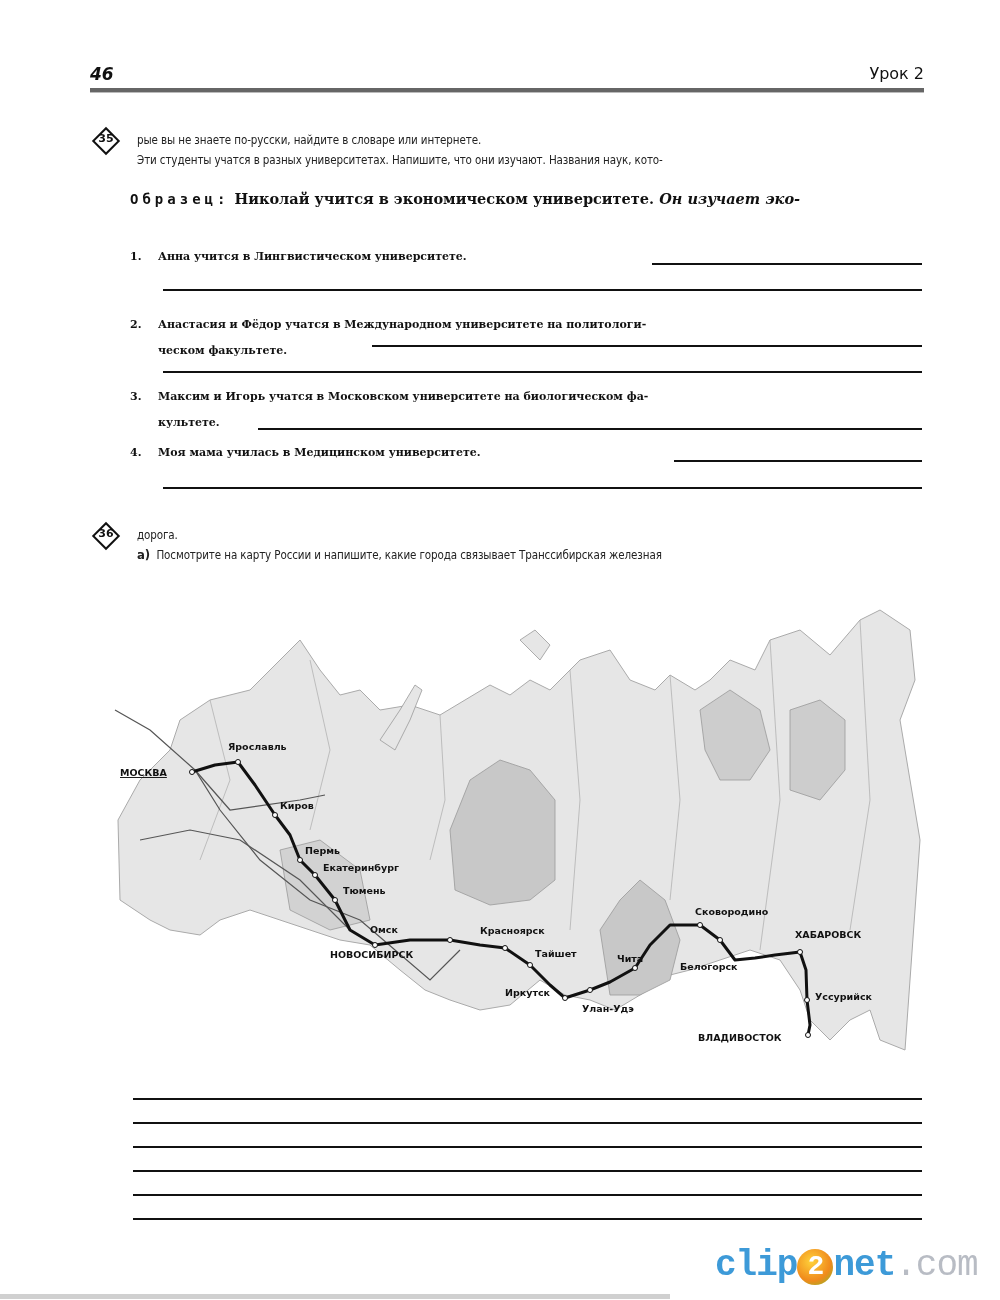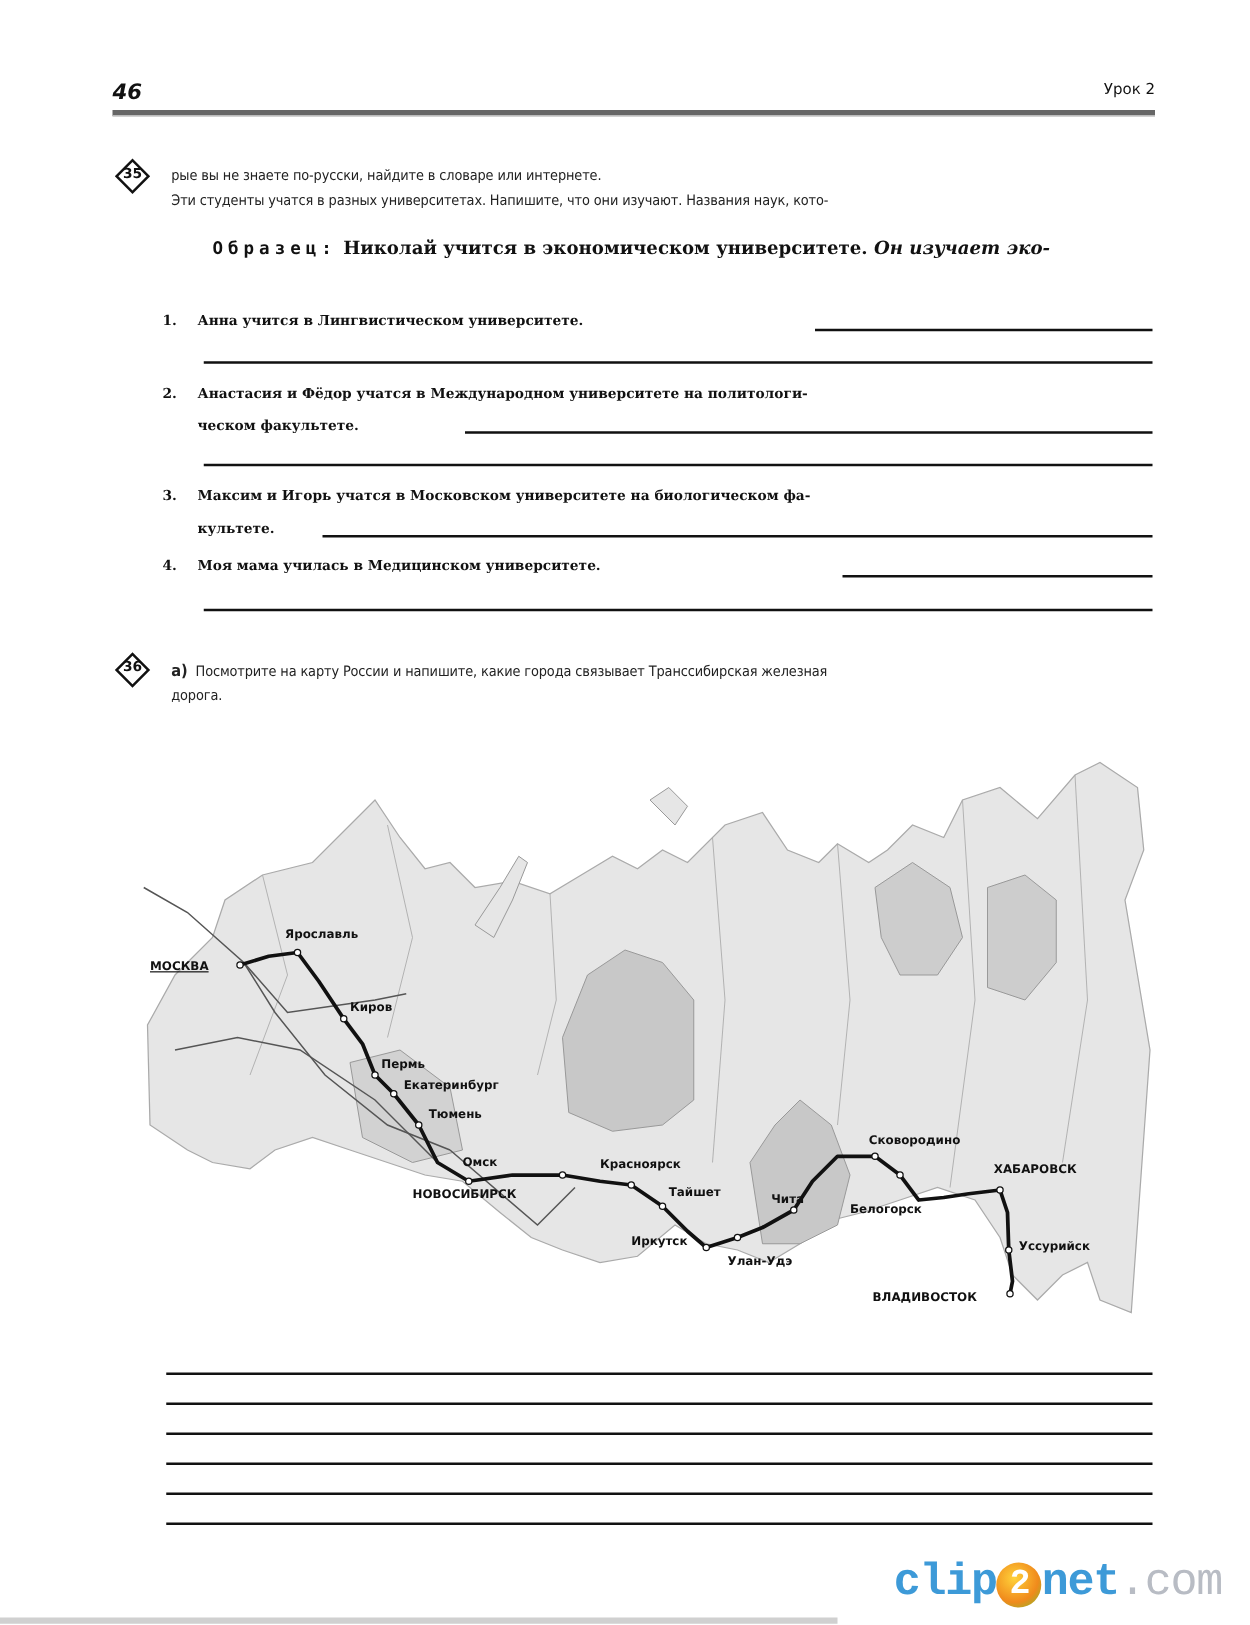--- a/index.html
+++ b/index.html
@@ -1,28 +1,28 @@
 <!DOCTYPE html>
 <html><head>
 <meta charset="utf-8">
 <style>
   html, body { margin:0; padding:0; }
   body { width:1000px; height:1300px; background:#ffffff; position:relative; overflow:hidden; font-family:"DejaVu Sans", sans-serif; color:#111; }
   .header { position:absolute; left:90px; top:62px; width:834px; height:30px; }
   .page-num { position:absolute; left:0; top:2px; font-family:"DejaVu Sans", sans-serif; font-style:italic; font-weight:bold; font-size:17px; }
-  .lesson { position:absolute; right:0; top:2px; font-size:12px; }
+  .lesson { position:absolute; right:0; top:2px; font-size:16px; }
   .header-rule { position:absolute; left:90px; top:88px; width:834px; height:4px; background:#666; border-bottom:1px solid #bbb; }
 
   .ex-badge { position:absolute; width:26px; height:26px; }
   .ex-badge .diamond { position:absolute; left:3px; top:3px; width:20px; height:20px; border:2.5px solid #111; transform:rotate(45deg); background:#fff; box-sizing:border-box; }
   .ex-badge .num { position:absolute; left:0; top:4px; width:26px; text-align:center; font-size:11px; font-weight:bold; }
 
   .instr { position:absolute; font-family:"DejaVu Sans Condensed", "DejaVu Sans", sans-serif; font-size:11.5px; line-height:20px; color:#222; letter-spacing:-0.1px; }
   .serif { font-family:"DejaVu Serif", serif; font-weight:bold; }
-  .sample { position:absolute; left:130px; top:188px; width:795px; font-size:14.5px; line-height:22px;margin-left:40px; }
+  .sample { position:absolute; left:130px; top:188px; width:795px; font-size:14.5px; line-height:22px; }
   .sample .lbl { letter-spacing:4px; font-family:"DejaVu Sans Mono", monospace; font-weight:bold; font-size:14px; }
   .sample .ans { font-style:italic; }
   .sample .ans2 { position:absolute; left:126px; top:22px; font-style:italic; }
 
   .item { position:absolute; left:130px; width:795px; font-size:11px; line-height:26px; }
   .item .n { display:inline-block; width:28px; }
   .line { position:absolute; height:2px; background:#111; }
 
   .map { position:absolute; left:110px; top:600px; width:820px; height:470px; }
   .city { font-family:"DejaVu Sans", sans-serif; font-size:9.5px; font-weight:bold; fill:#111; }
@@ -58,21 +58,21 @@
   <span>Николай учится в экономическом университете.</span>
   <span class="ans">Он изучает эко-</span>
 </div>
 
 <div class="item serif" style="top:244px;">
   <span class="n">1.</span><span>Анна учится в Лингвистическом университете.</span>
 </div>
 <div class="line" style="left:652px; top:263px; width:270px;"></div>
 <div class="line" style="left:163px; top:289px; width:759px;"></div>
 
-<div class="item serif" style="top:302px;">
+<div class="item serif" style="top:312px;">
   <span class="n">2.</span><span>Анастасия и Фёдор учатся в Международном университете на политологи-</span><br>
   <span class="n"></span><span>ческом факультете.</span>
 </div>
 <div class="line" style="left:372px; top:345px; width:550px;"></div>
 <div class="line" style="left:163px; top:371px; width:759px;"></div>
 
 <div class="item serif" style="top:384px;">
   <span class="n">3.</span><span>Максим и Игорь учатся в Московском университете на биологическом фа-</span><br>
   <span class="n"></span><span>культете.</span>
 </div>
@@ -82,22 +82,22 @@
   <span class="n">4.</span><span>Моя мама училась в Медицинском университете.</span>
 </div>
 <div class="line" style="left:674px; top:460px; width:248px;"></div>
 <div class="line" style="left:163px; top:487px; width:759px;"></div>
 
 <div class="ex-badge" style="left:93px; top:523px;">
   <div class="diamond"></div>
   <div class="num">36</div>
 </div>
 <div class="instr" style="left:137px; top:527px; width:790px;">
+  <div style="margin-top:-2px;">дорога.</div>
   <div><b style="font-size:13px;">а)</b>&nbsp; <span>Посмотрите на карту России и напишите, какие города связывает Транссибирская железная</span></div>
-  <div style="margin-top:-2px;">дорога.</div>
 </div>
 
 <svg class="map" viewBox="0 0 820 470" xmlns="http://www.w3.org/2000/svg">
 
   <path d="M10,300 L8,220 L30,180 L60,150 L70,120 L100,100 L140,90 L170,60 L190,40 L210,70 L230,95 L250,90 L270,110 L300,105 L330,115 L355,100 L380,85 L400,95 L420,80 L440,90 L470,60 L500,50 L520,80 L545,90 L560,75 L585,90 L600,80 L620,60 L645,70 L660,40 L690,30 L720,55 L750,20 L770,10 L800,30 L805,80 L790,120 L800,180 L810,240 L805,310 L800,380 L795,450 L770,440 L760,410 L740,420 L720,440 L700,420 L690,390 L670,360 L640,350 L610,360 L580,370 L560,375 L530,395 L505,410 L480,400 L455,395 L430,380 L400,405 L370,410 L340,400 L315,390 L290,370 L260,345 L230,340 L200,330 L170,320 L140,310 L110,320 L90,335 L60,330 L40,320 Z" fill="#e6e6e6" stroke="#aaa" stroke-width="1"></path>
 
   <path d="M340,230 L360,180 L390,160 L420,170 L445,200 L445,280 L420,300 L380,305 L345,290 Z" fill="#c8c8c8" stroke="#999" stroke-width="0.8"></path>
   <path d="M490,330 L510,300 L530,280 L555,300 L570,340 L560,380 L530,395 L500,395 Z" fill="#c8c8c8" stroke="#999" stroke-width="0.8"></path>
   <path d="M590,110 L620,90 L650,110 L660,150 L640,180 L610,180 L595,150 Z" fill="#cdcdcd" stroke="#999" stroke-width="0.8"></path>
   <path d="M680,110 L710,100 L735,120 L735,170 L710,200 L680,190 Z" fill="#cdcdcd" stroke="#999" stroke-width="0.8"></path>

